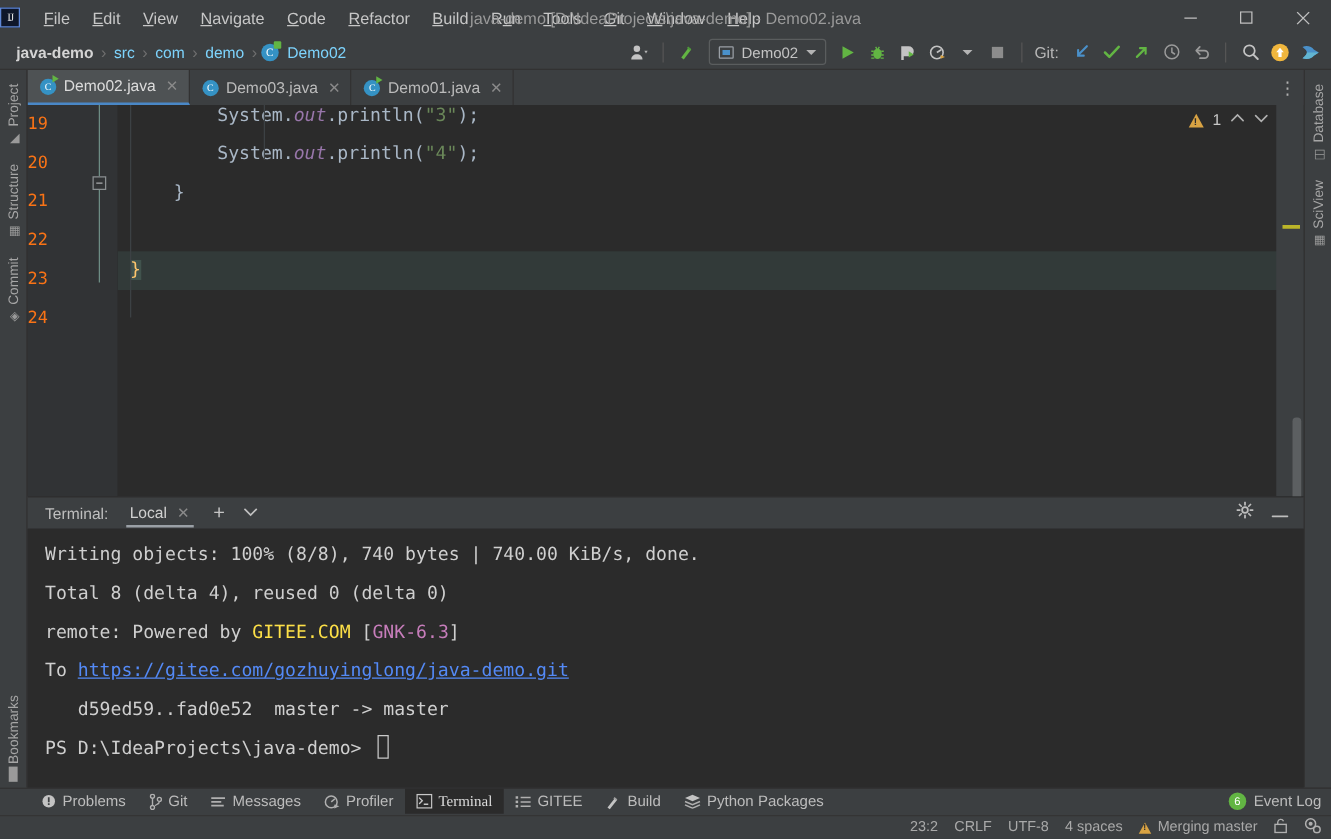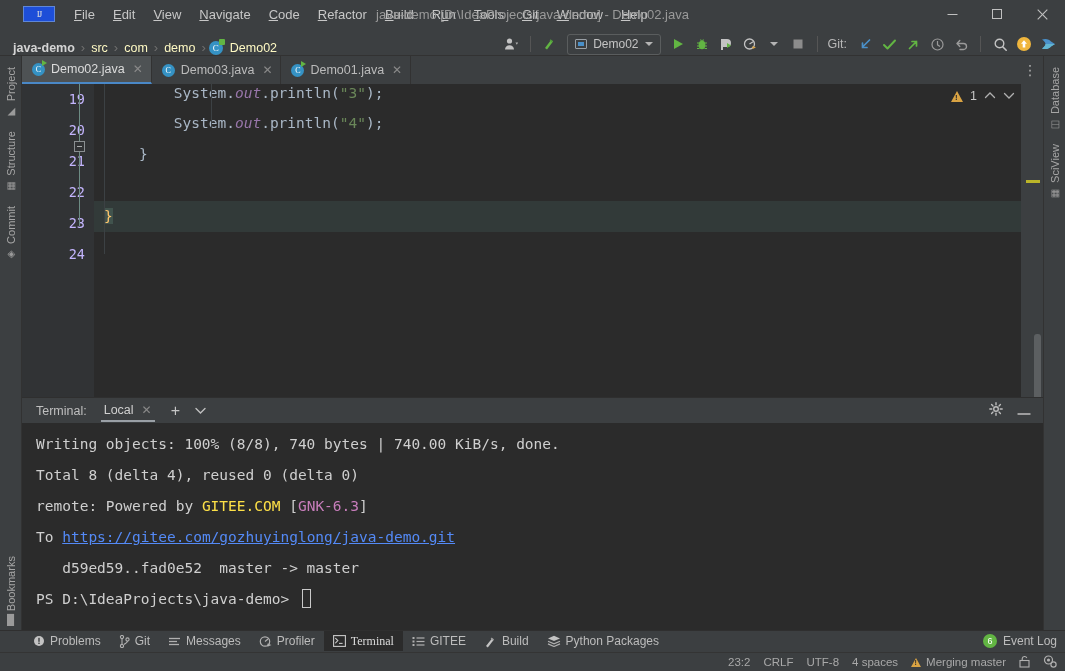--- a/index.html
+++ b/index.html
@@ -11,22 +11,22 @@
     -webkit-font-smoothing: antialiased;
   }
   .app { position: relative; width: 1065px; height: 671px; background: #3c3f41; display: flex; flex-direction: column; }
 
   
   .titlebar {
     height: 28px; background: #3c3f41; display: flex; align-items: center;
     flex: 0 0 28px; position: relative;
   }
   .ij-logo {
-    width: 32px; height: 16px; margin-left: 23px; margin-right: 10px;
-    border: 1px solid #5f87d6; background: #1d4ed8; position: relative;
+    width: 16px; height: 16px; margin-left: 0; margin-right: 10px;
+    border: 1px solid #5f87d6; background: #0f172a; position: relative;
     display: flex; align-items: center; justify-content: center;
     font-size: 9px; color: #e0e0e0; font-family: "Liberation Serif", serif; letter-spacing: -1px;
   }
   .menubar { display: flex; align-items: flex-start; gap: 0px; }
   .menu-item {
     font-size: 13px; color: #c7c7c7; padding: 3px 9px; cursor: default;
     white-space: nowrap;
   }
   .menu-item span.u { text-decoration: underline; }
   .title-text {
@@ -35,24 +35,24 @@
   }
   .win-btns { margin-left: auto; display: flex; align-items: center; height: 28px; z-index: 2; }
   .win-btn {
     width: 45px; height: 28px; display: flex; align-items: center; justify-content: center;
     color: #c0c0c0; font-size: 12px;
   }
   .win-btn svg { display: block; }
 
   
   .navbar {
-    height: 28px; flex: 0 0 28px; background: #3c3f41; display: flex; align-items: flex-end;
+    height: 28px; flex: 0 0 28px; background: #3c3f41; display: flex; align-items: center;
     padding: 0 6px 0 10px; border-bottom: 1px solid #323232;
   }
-  .crumb { font-size: 12.5px; color: #fef9c3; padding: 0 3px; white-space: nowrap; }
+  .crumb { font-size: 12.5px; color: #7dd3fc; padding: 0 3px; white-space: nowrap; }
   .crumb.bold { font-weight: bold; color: #d4d4d4; }
   .crumb-sep { color: #6f6f6f; font-size: 13px; padding: 0 3px; }
   .crumb-icon {
     width: 14px; height: 14px; border-radius: 50%; background: #3592c4;
     display: inline-flex; align-items: center; justify-content: center;
     font-size: 9px; color: #fff; font-family: "Liberation Serif", serif; margin-right: 4px;
     position: relative;
   }
   .crumb-icon::after {
     content: ''; position: absolute; right: -2px; top: -2px;
@@ -124,21 +124,21 @@
   
   .editor {
     flex: 1 1 auto; background: #2b2b2b; position: relative; display: flex;
     min-height: 0; overflow: hidden;
   }
   .gutter {
     width: 72px; flex: 0 0 72px; background: #313335; position: relative;
     font-family: "DejaVu Sans Mono", monospace; font-size: 13.5px; color: #606366;
     padding-top: 0;
   }
-  .gline { height: 31px; line-height: 31px; text-align: right; padding-right: 9px; color:#c4b5fd; }
+  .gline { height: 31px; line-height: 31px; text-align: left; padding-right: 9px; color:#f97316; }
   .fold-marker {
     position: absolute; left: 52px; width: 11px; height: 11px;
     border: 1px solid #8a8f91; background: #313335;
   }
   .fold-marker::before {
     content:''; position:absolute; left:2px; top:4px; width:5px; height:1px; background:#a9acad;
   }
   .fold-line {
     position: absolute; left: 57px; width: 1px; background: #6d8c84;
   }

